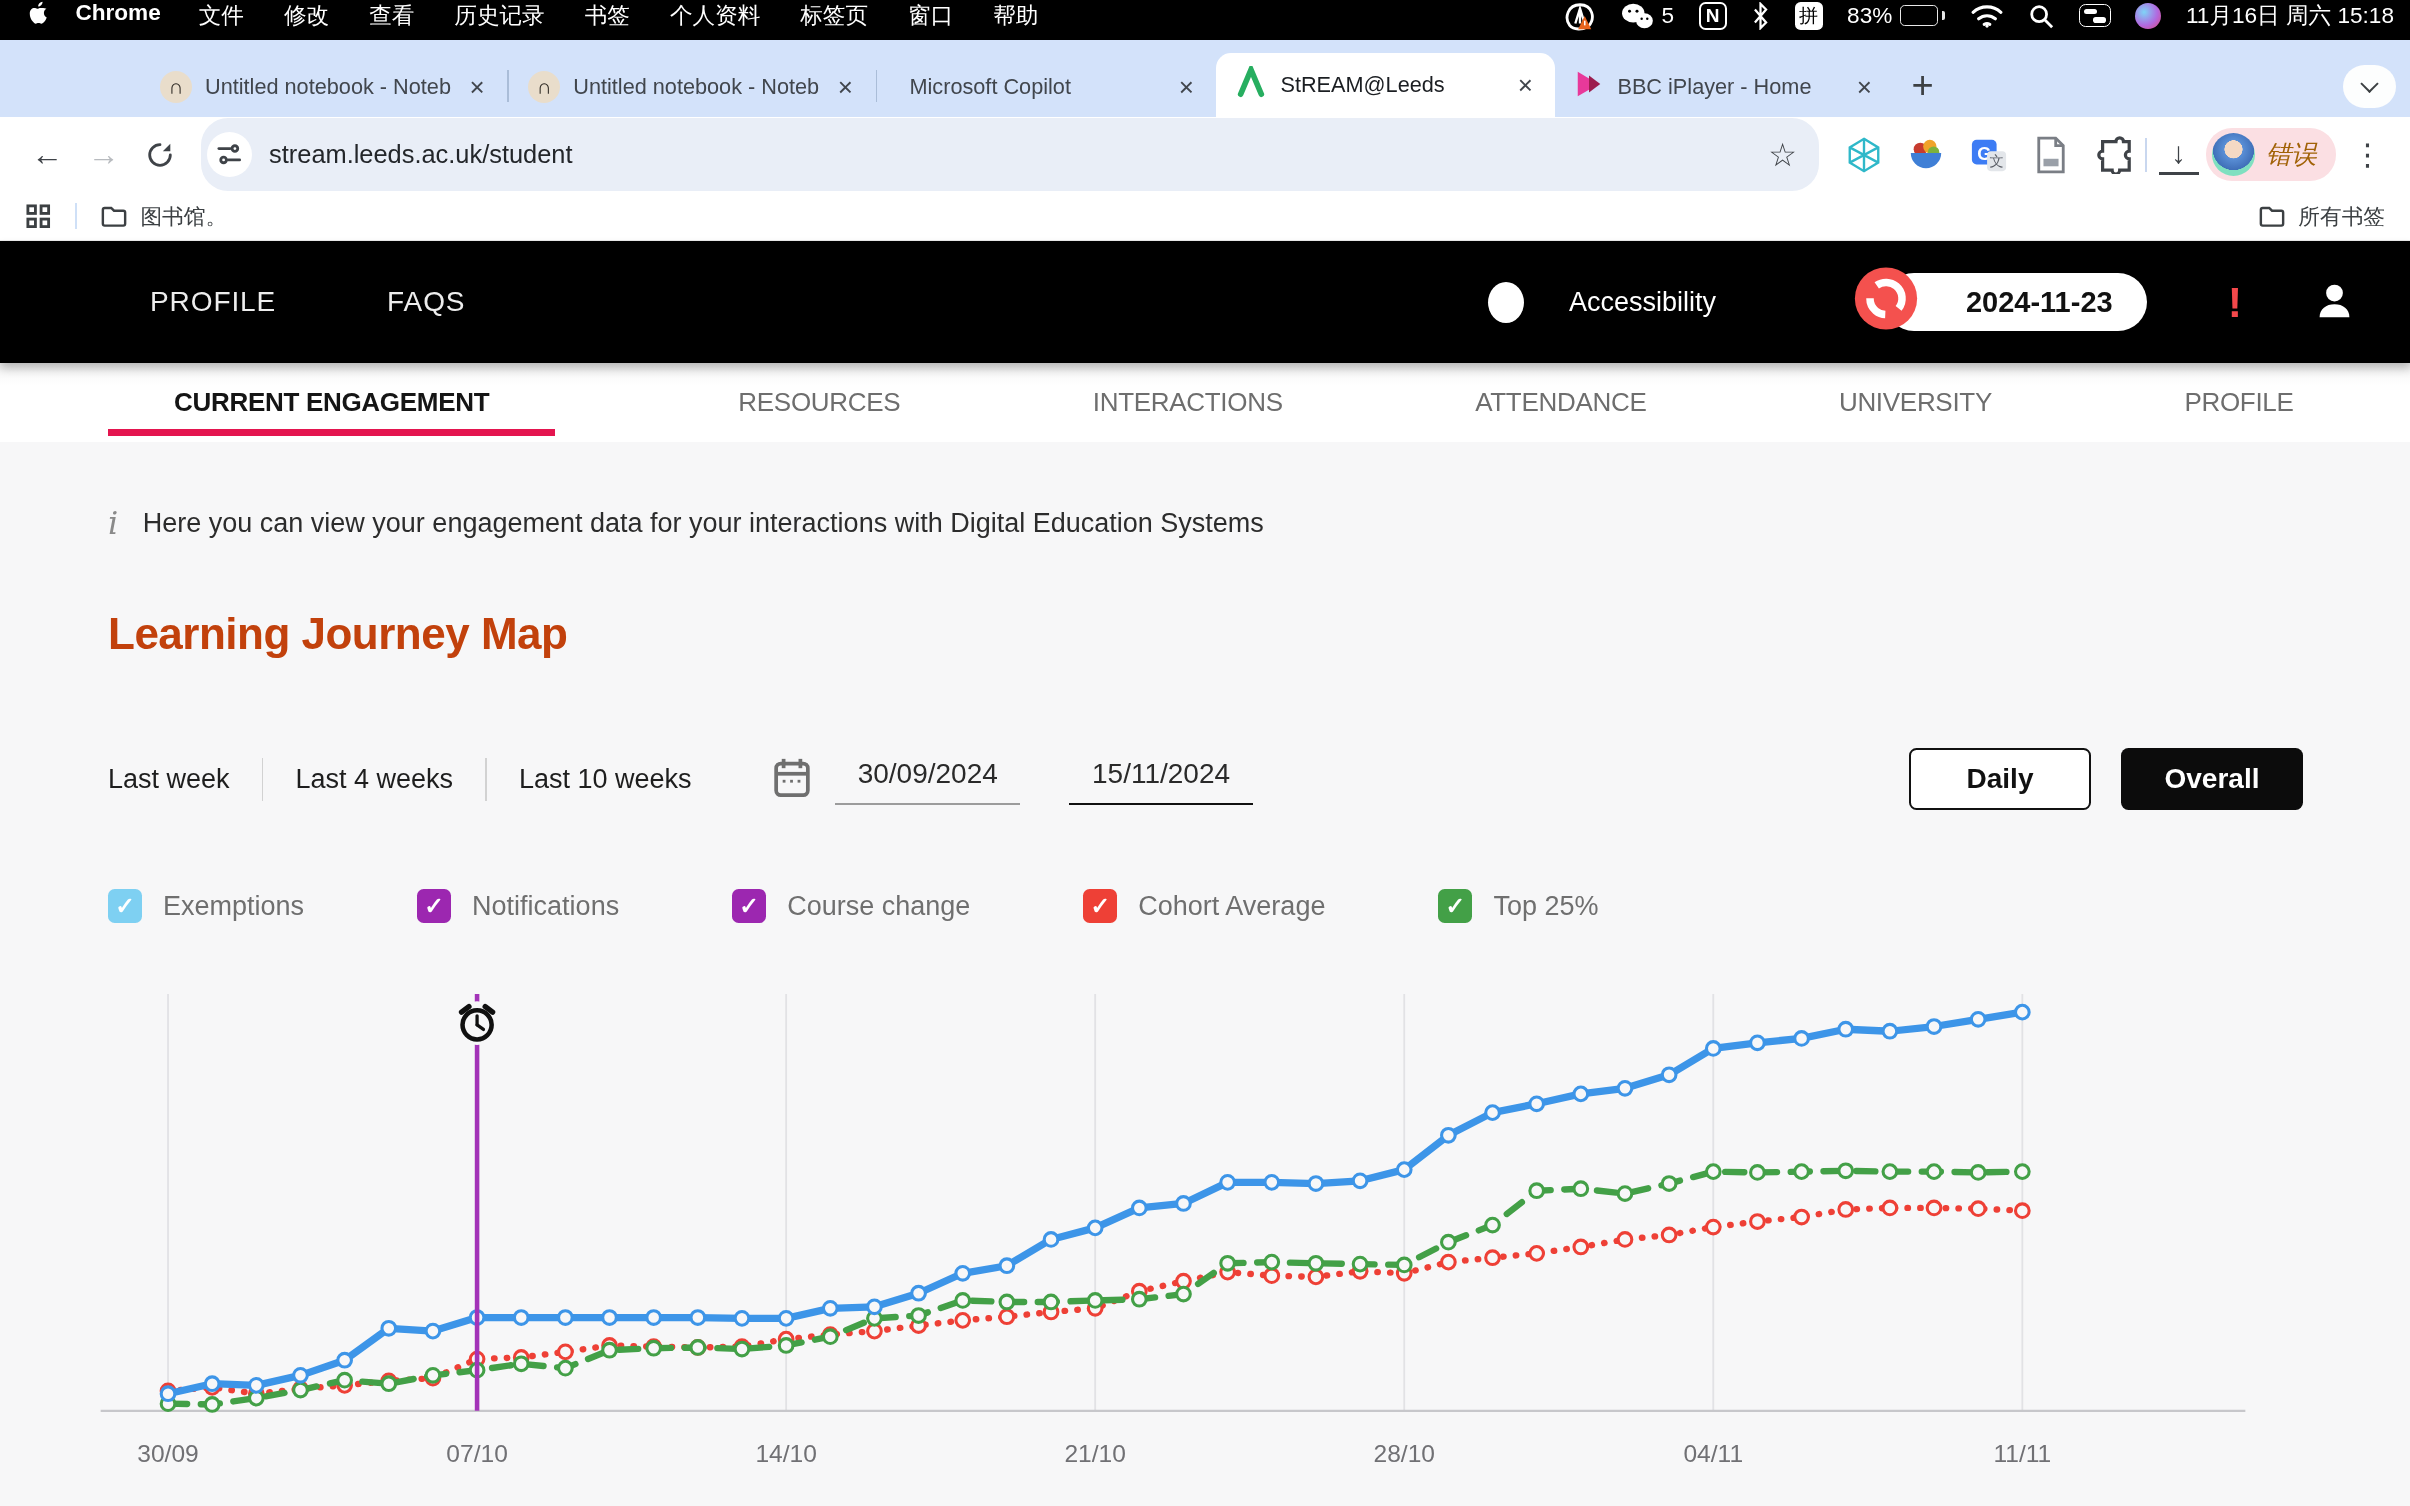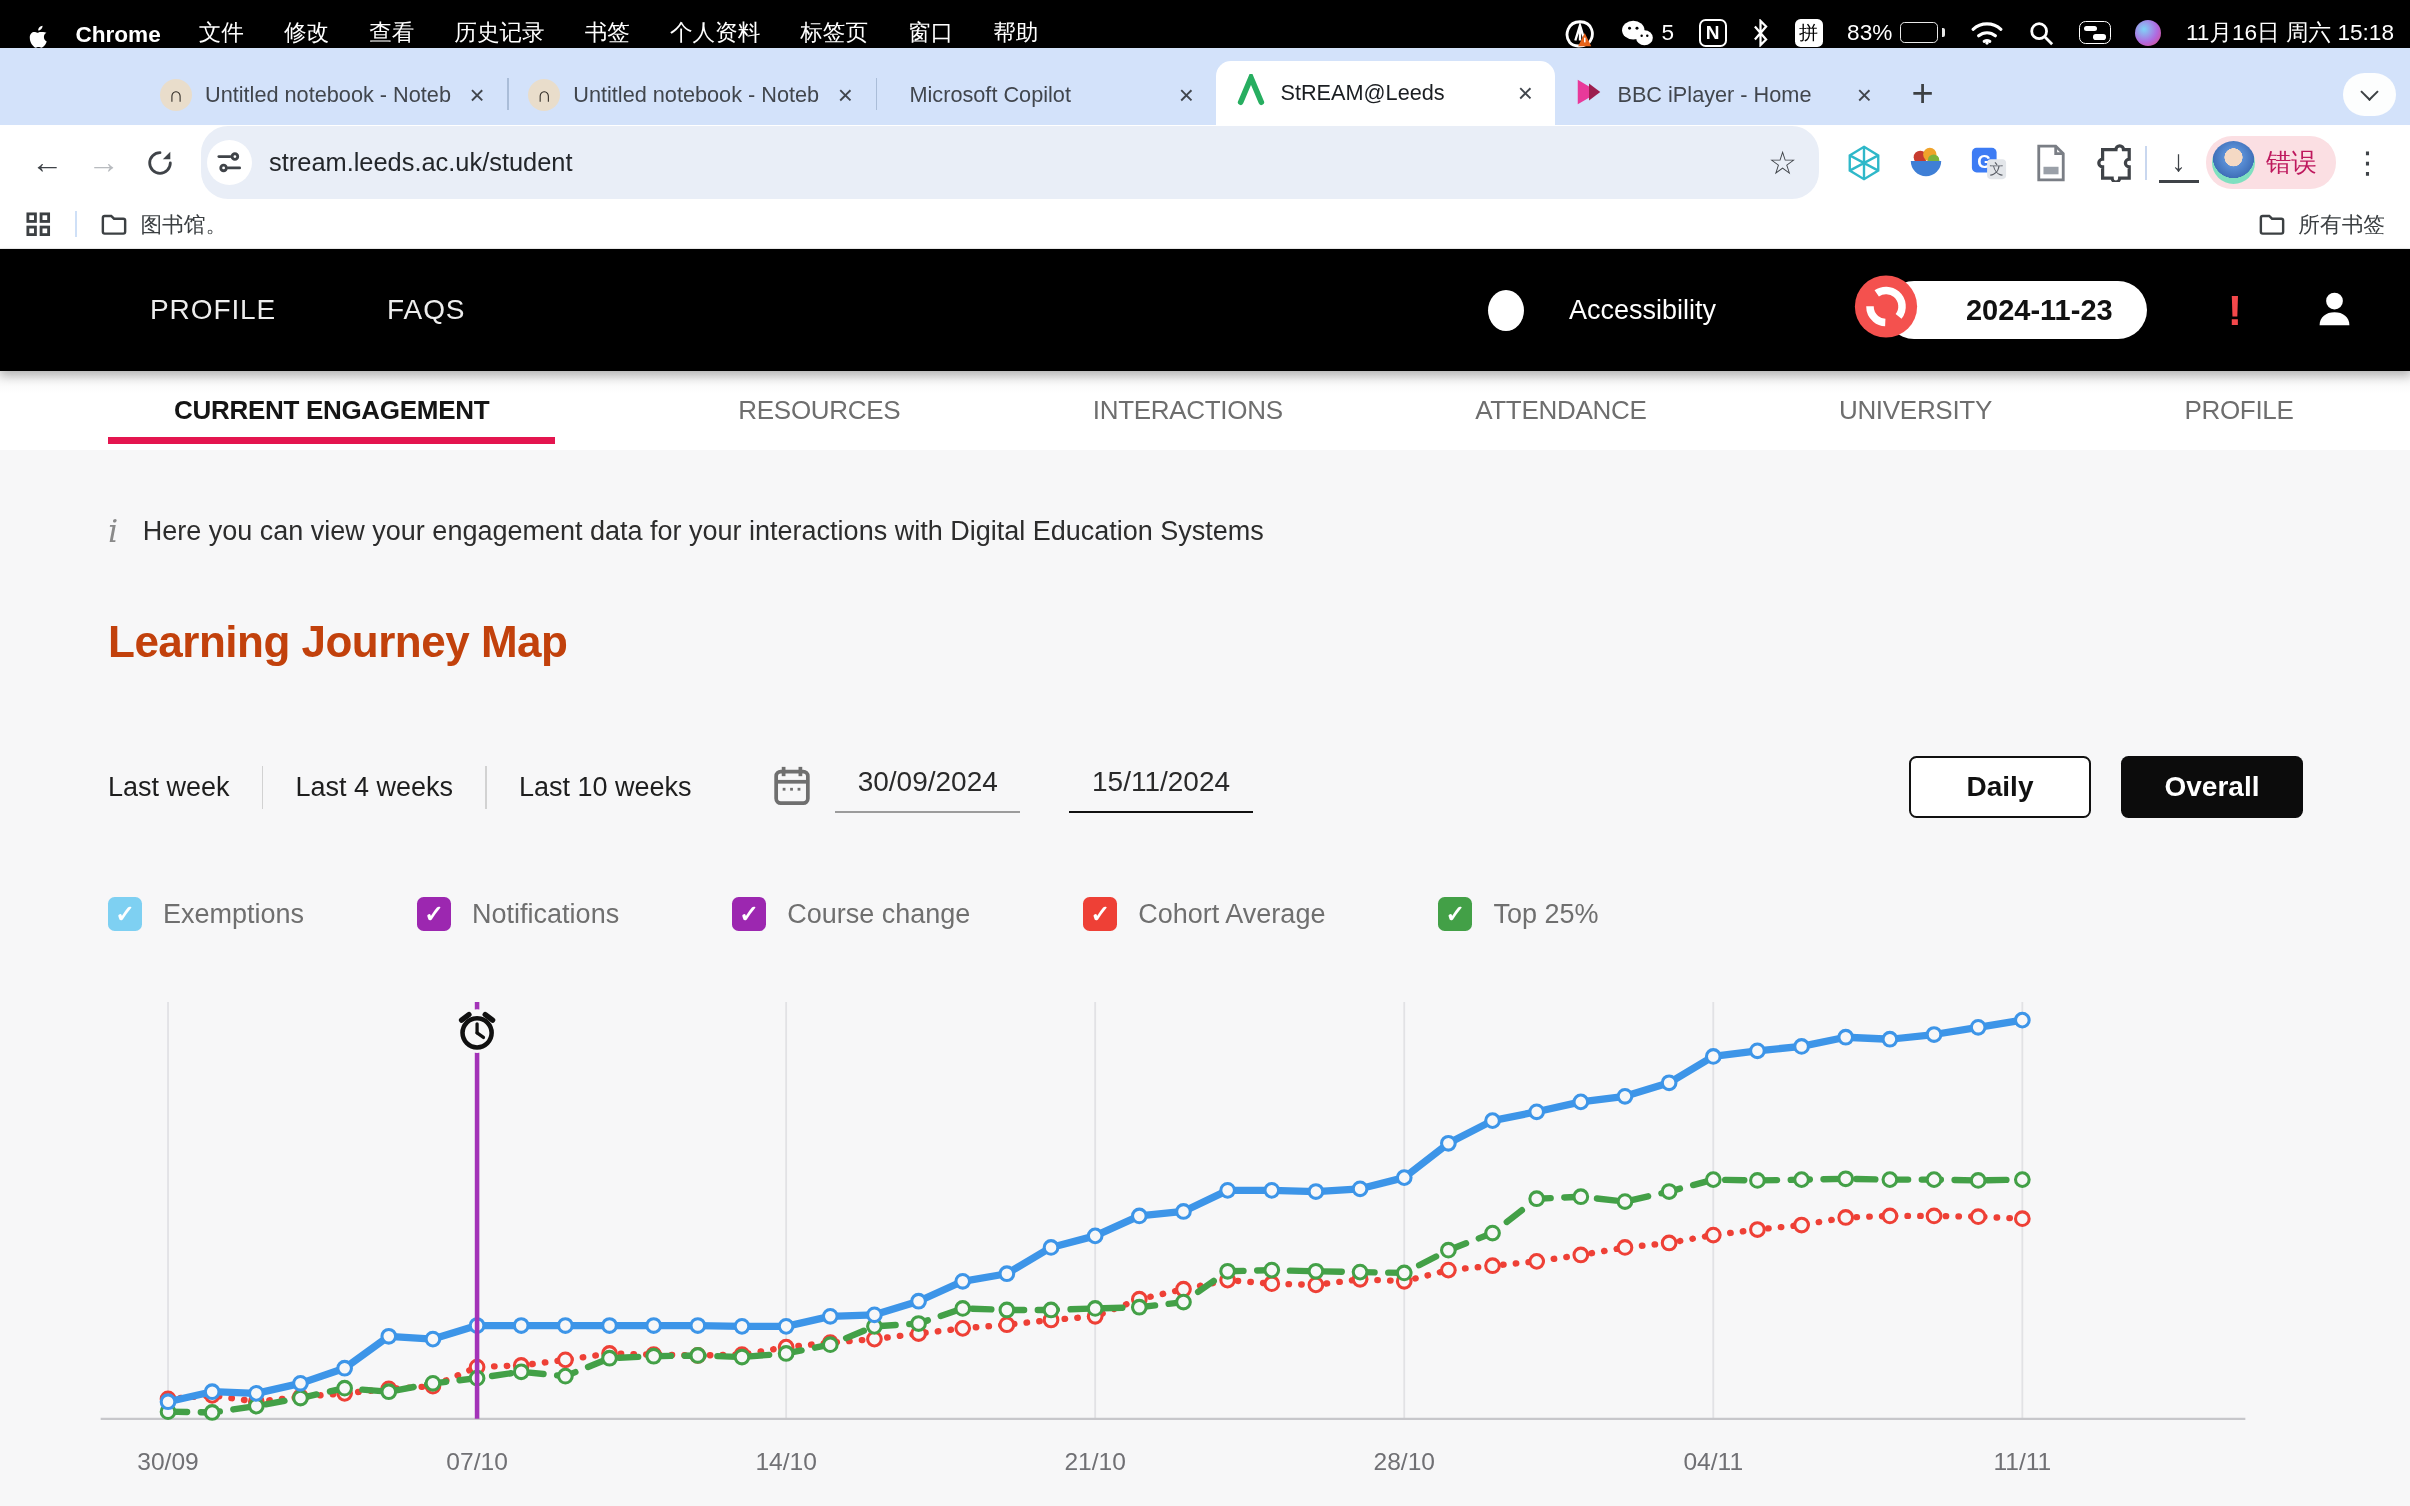--- a/index.html
+++ b/index.html
@@ -1,20 +1,20 @@
 <!DOCTYPE html>
 <html style="font-size:15px"><head>
 <meta charset="utf-8">
 <style>
   * { margin:0; padding:0; box-sizing:border-box; }
   html,body { width:2411px; height:1507px; overflow:hidden; background:#f7f7f8;
               font-family:"Liberation Sans", sans-serif; }
 
   
-  .menubar { height:48px; background:#000; color:#fff; display:flex; align-items:flex-end;
+  .menubar { height:40px; background:#000; color:#fff; display:flex; align-items:flex-start;
              padding:0 17px; font-size:22.6px; }
   .menubar .apple { width:24.5px; height:24.5px; margin:0 24.5px 0 9.4px; }
   .menubar .appname { font-weight:bold; margin-right:38px; }
   .menubar .menus { display:flex; gap:40px; }
   .menubar .menus span { cursor:default; }
   .menubar .statusarea { margin-left:auto; display:flex; align-items:center; gap:24.5px; }
   .menubar .statusarea .sicon { display:flex; align-items:center; gap:7.5px; color:#fff; }
   .st-badge { font-size:22.6px; }
   .pinyin-box { width:28px; height:28px; background:#fff; color:#000; border-radius:5.6px;
                 font-size:19px; display:flex; align-items:center; justify-content:center; }
@@ -57,21 +57,21 @@
   .star { font-size:32px; color:#3f4348; padding:0 13px; cursor:pointer; }
   .extrow { display:flex; align-items:center; gap:22.6px; margin-left:7.5px; }
   .ext { width:40px; height:40px; display:flex; align-items:center; justify-content:center; cursor:pointer; }
   .vsep { width:1.9px; height:34px; background:#c9d7ef; margin:0 3.8px; }
   .dl { font-size:30px; color:#3f4348; border-bottom:3.8px solid #3f4348; line-height:1;
         padding:0 1.9px 0.9px; cursor:pointer; }
   .profilechip { background:#fbdfe3; border-radius:26px; height:53px; display:flex; align-items:center;
                  padding:0 19px 0 5.6px; gap:11.3px; cursor:pointer; }
   .avatar { width:43px; height:43px; border-radius:50%;
             background:radial-gradient(circle at 50% 38%, #f4d9c4 26%, #5a8fd6 27%, #3f6fb8 60%, #7fe0c0 61%); }
-  .profname { font-size:25.4px; color:#be185d; }
+  .profname { font-size:25.4px; color:#a16207;font-style:italic; }
   .kebab { font-size:30px; color:#3f4348; padding:0 9.4px; cursor:pointer; }
 
   
   .bookbar { height:49px; background:#fff; border-bottom:0.9px solid #ececec; display:flex;
              align-items:center; padding:0 26px; font-size:21.7px; color:#3c4043; }
   .bookbar .bsep { width:1.9px; height:26px; background:#cfe0f7; margin:0 24.5px; }
   .bmitem { display:flex; align-items:center; gap:13px; cursor:pointer; }
   .allbm { margin-left:auto; display:flex; align-items:center; gap:13px; cursor:pointer; }
 
   

